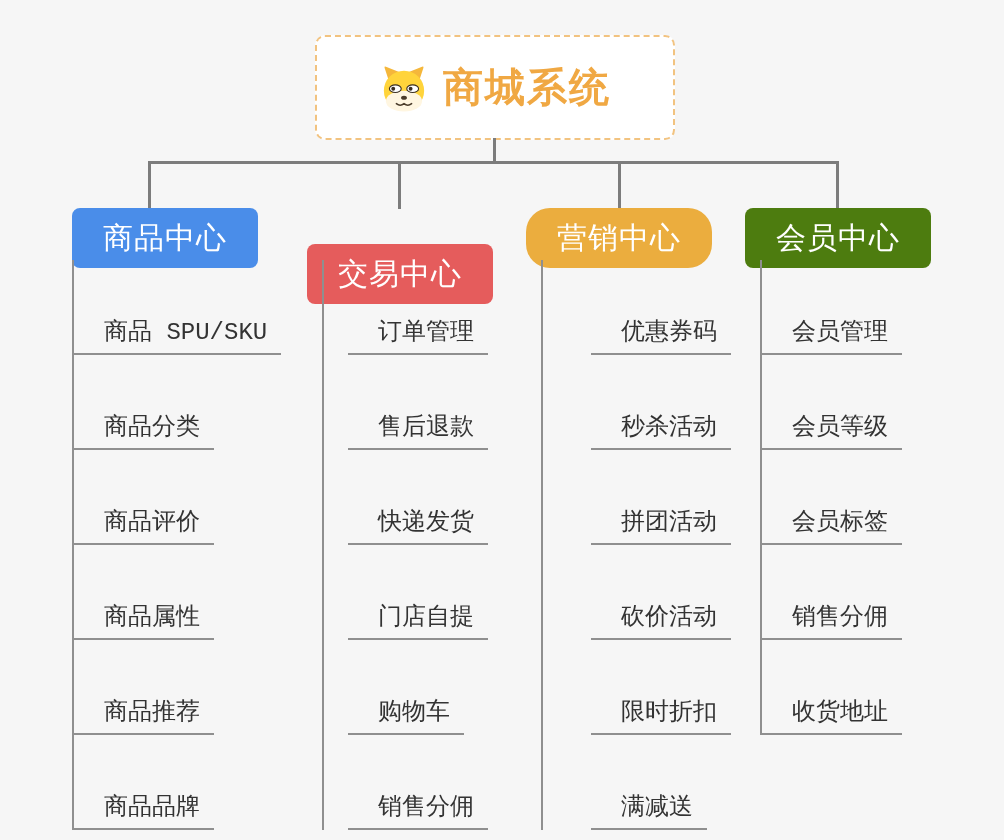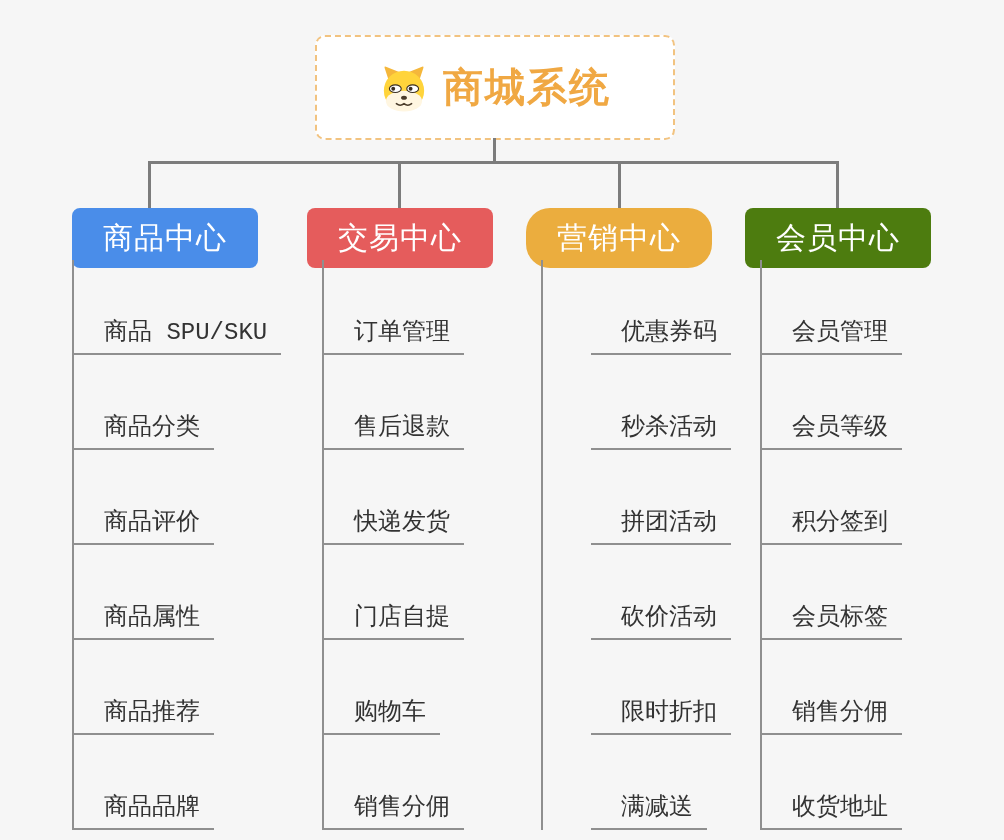--- a/index.html
+++ b/index.html
@@ -37,32 +37,32 @@
   
   .branch-node {
     position:absolute; top:208px;
     width:186px; height:60px;
     border-radius:8px;
     color:#ffffff; font-size:30px;
     display:flex; align-items:center; justify-content:center;
     letter-spacing:1px;
   }
   .branch-1 { left:72px; }
-  .branch-2 { left:307px; }
+  .branch-2 { left:307px;margin-top:36px; }
   .branch-3 { left:526px;border-radius:24px; }
   .branch-4 { left:745px; }
 
   
   .children {
     position:absolute; top:260px;
     display:flex; flex-direction:column; align-items:flex-start;
     border-left:2px solid #8f8f8f;
   }
   .children-1 { left:72px; }
-  .children-2 { left:322px; }
+  .children-2 { left:322px;padding-left:24px; }
   .children-3 { left:541px;padding-left:48px; }
   .children-4 { left:760px; }
 
   .child {
     height:87px;
     box-sizing:content-box;
     border-bottom:2px solid #8f8f8f;
     display:flex; align-items:flex-end;
     width:max-content;
     padding:0 14px 6px 30px;
@@ -126,19 +126,18 @@
     <div class="child">秒杀活动</div>
     <div class="child">拼团活动</div>
     <div class="child">砍价活动</div>
     <div class="child">限时折扣</div>
     <div class="child">满减送</div>
   </div>
 
   <div class="children children-4">
     <div class="child">会员管理</div>
     <div class="child">会员等级</div>
-    <div class="child">积分签到</div>
     <div class="child">会员标签</div>
     <div class="child">销售分佣</div>
     <div class="child">收货地址</div>
   </div>
 
 </div>
 
 </body></html>

